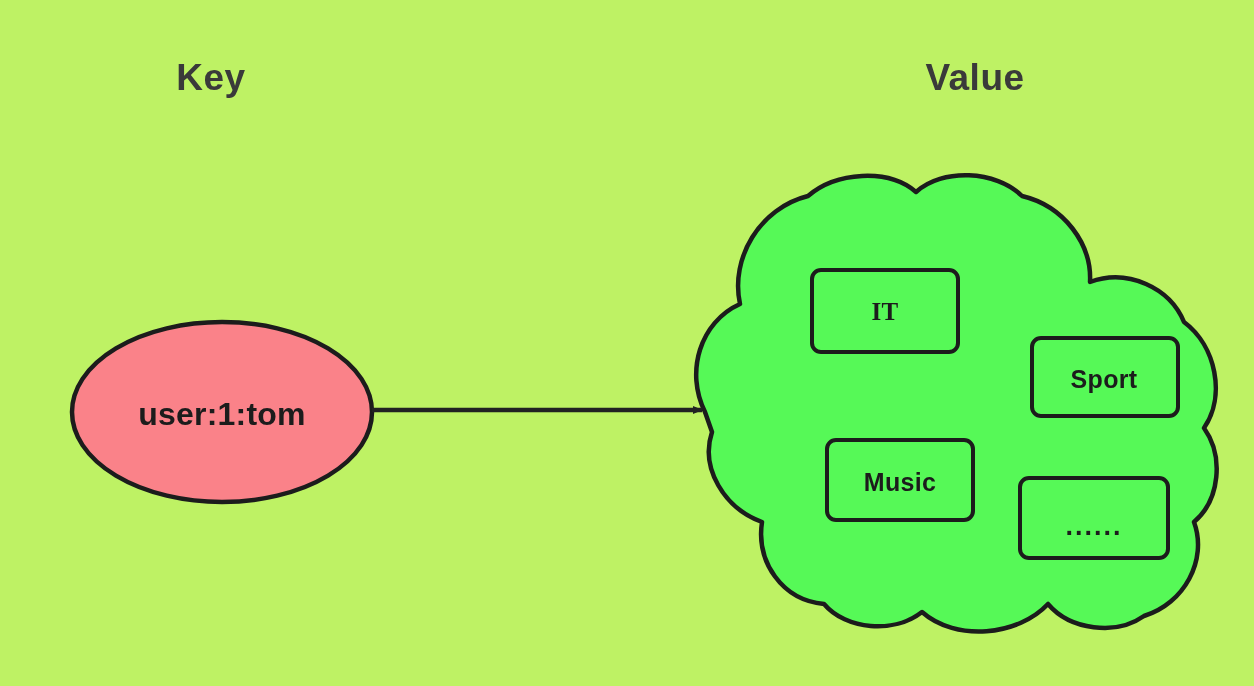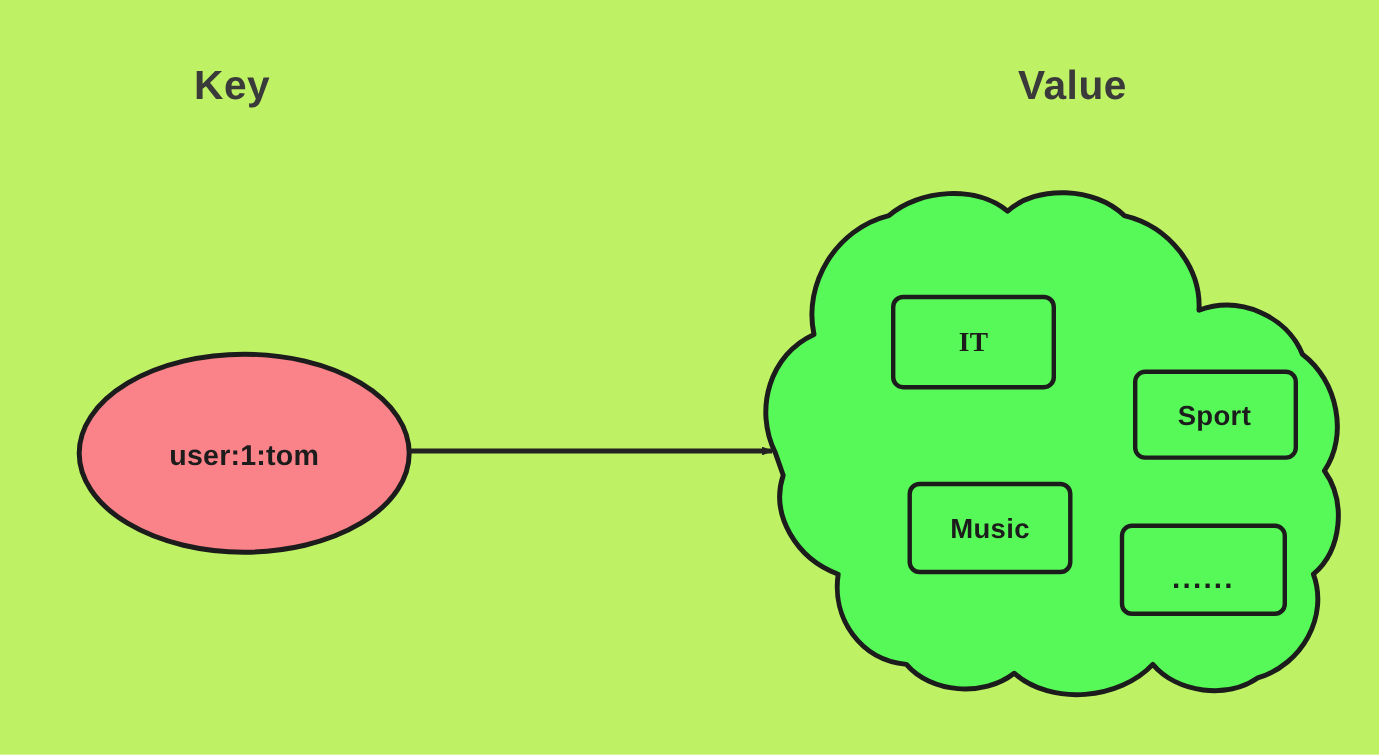--- a/index.html
+++ b/index.html
@@ -45,21 +45,21 @@
     font-family: "Liberation Sans", sans-serif;
     font-weight: bold;
     color: #1c1c1c;
     white-space: nowrap;
     transform: translate(-50%, -50%);
     user-select: none;
   }
   #key-node-text {
     left: 222px;
     top: 414px;
-    font-size: 26px;
+    font-size: 32px;
     letter-spacing: 0.2px;
   }
   .value-item-text { font-size: 25px; letter-spacing: 0.3px; }
   #value-item-text-0 { left: 885px; top: 312px; font-family: Liberation Serif, serif; }
   #value-item-text-1 { left: 1104px; top: 379px; }
   #value-item-text-2 { left: 900px; top: 482px; }
   #value-item-text-3 {
     left: 1094px;
     top: 526px;
     font-size: 27px;

